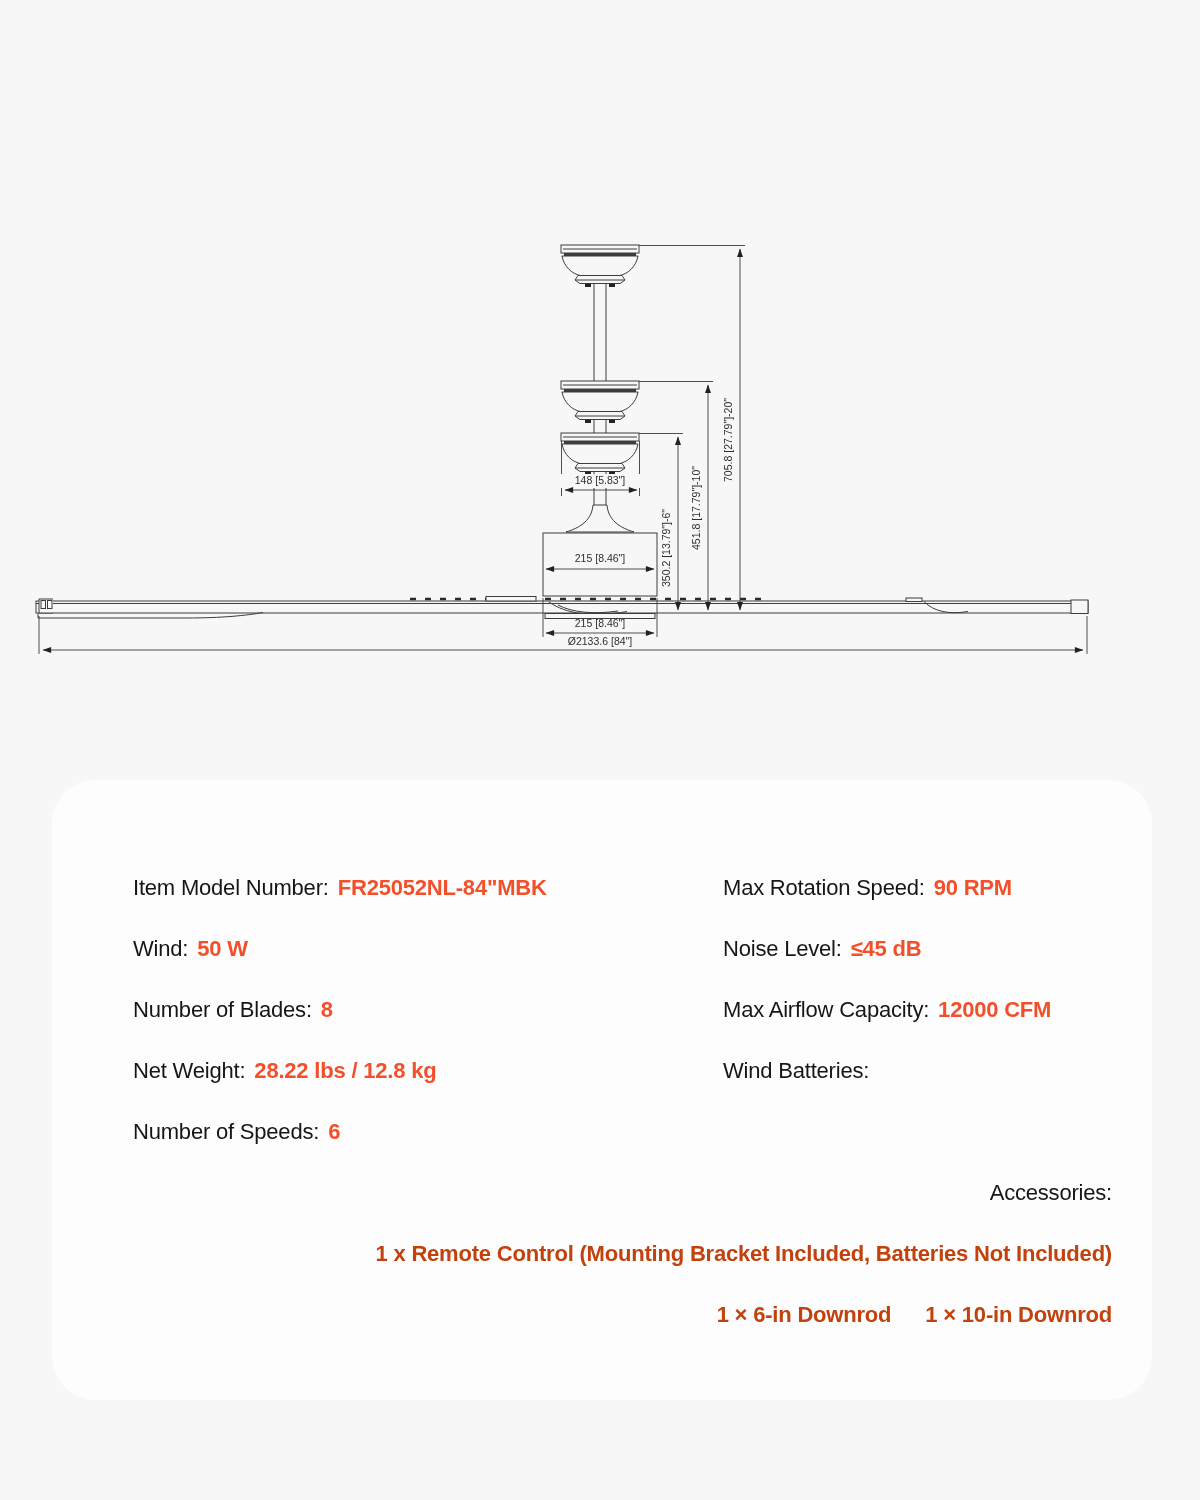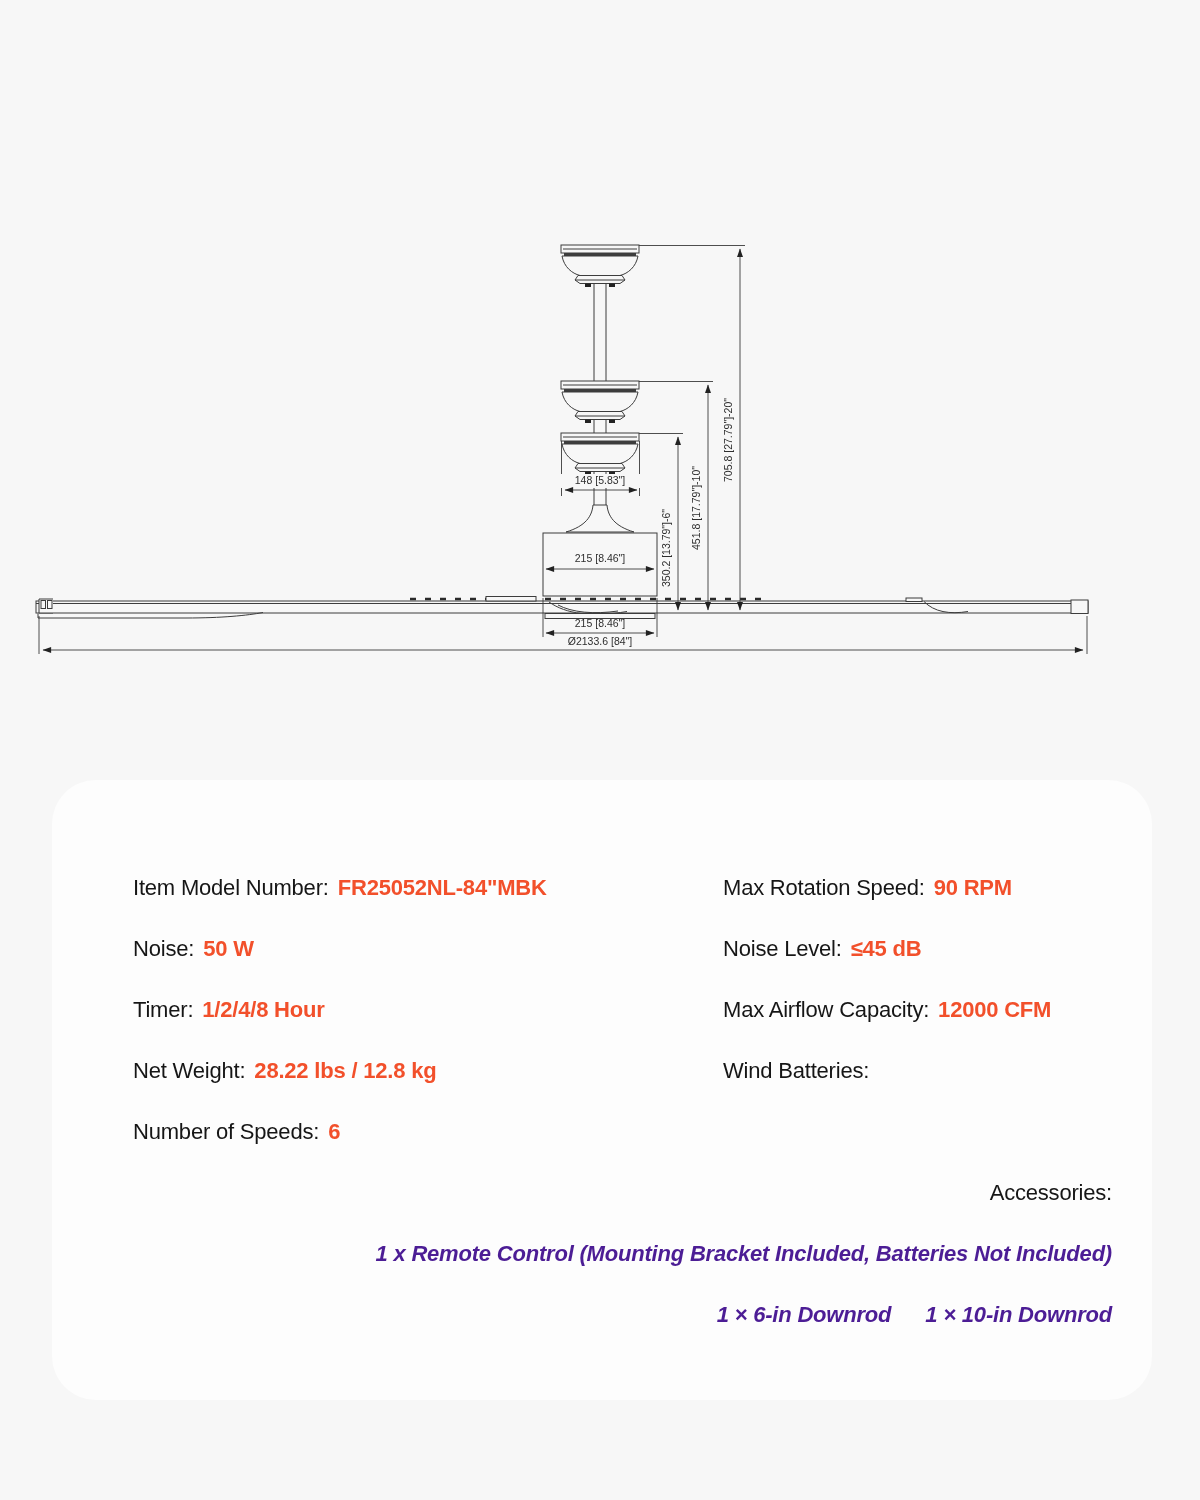--- a/index.html
+++ b/index.html
@@ -22,21 +22,21 @@
   .specs{
     position:absolute;left:81px;top:77px;right:40px;
     display:grid;grid-template-columns:590px auto;
   }
   .cell{
     height:61px;display:flex;align-items:center;
     font-size:22px;letter-spacing:-0.2px;color:#161616;white-space:nowrap;
   }
   .cell .v{color:#f2502b;font-weight:bold;margin-left:9px;}
   .row-full{grid-column:1 / -1;justify-content:flex-end;}
-  .acc-line{color:#4c1d95;font-weight:bold;font-style:italic;}
+  .acc-line{color:#c2410c;font-weight:bold;}
   .downrods{display:flex;gap:34px;margin-left:44px;}
 </style>
 </head>
 <body>
 
 <svg class="drawing" width="1200" height="760" viewBox="0 0 1200 760">
   <defs>
     <marker id="aw" markerWidth="10" markerHeight="8" refX="8.6" refY="4" orient="auto-start-reverse" markerUnits="userSpaceOnUse">
       <path d="M0.5,1 L9,4 L0.5,7 Z" fill="#222"></path>
     </marker>
@@ -156,31 +156,31 @@
     <div class="cell">
       <span>Item Model Number:</span>
       <span class="v">FR25052NL-84"MBK</span>
     </div>
     <div class="cell">
       <span>Max Rotation Speed:</span>
       <span class="v">90 RPM</span>
     </div>
 
     <div class="cell">
-      <span>Noise:</span>
+      <span>Wind:</span>
       <span class="v">50 W</span>
     </div>
     <div class="cell">
       <span>Noise Level:</span>
       <span class="v">≤45 dB</span>
     </div>
 
     <div class="cell">
-      <span>Timer:</span>
-      <span class="v">1/2/4/8 Hour</span>
+      <span>Number of Blades:</span>
+      <span class="v">8</span>
     </div>
 
     <div class="cell">
       <span>Max Airflow Capacity:</span>
       <span class="v">12000 CFM</span>
     </div>
     <div class="cell">
       <span>Net Weight:</span>
       <span class="v">28.22 lbs / 12.8 kg</span>
     </div>

